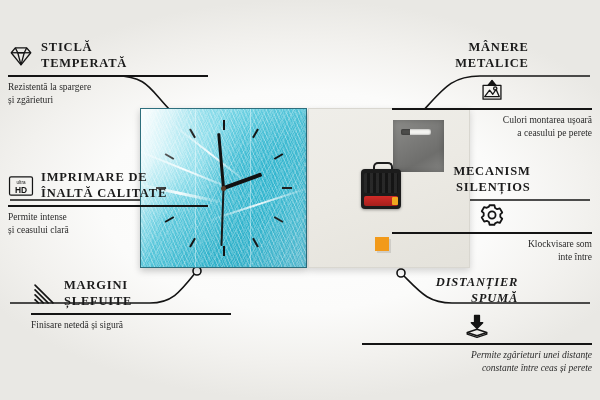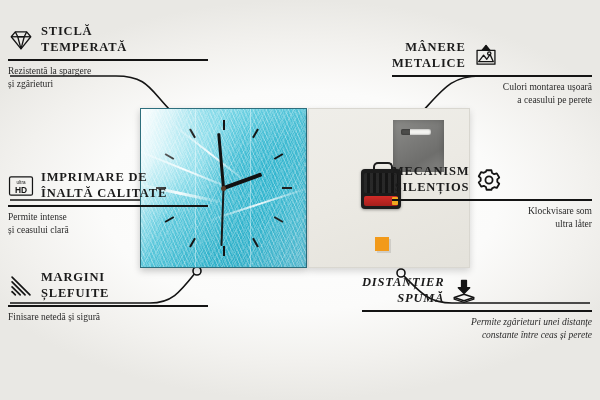--- a/index.html
+++ b/index.html
@@ -74,24 +74,24 @@
 
   
   .callout{position:absolute;width:200px;}
   .callout .head{display:flex;align-items:center;gap:7px;}
   .callout .title{font-size:12.5px;font-weight:bold;letter-spacing:.8px;color:#1b1b1b;line-height:1.25;text-transform:uppercase;}
   .callout .rule{height:1.5px;background:#141414;margin-top:4px;}
   .callout .sub{font-size:9.5px;color:#2a2a2a;line-height:1.35;margin-top:4px;}
   .left{left:8px;text-align:left;}
   .left .head{justify-content:flex-start;}
   .right{right:8px;text-align:right;}
-  .right .head{justify-content:flex-start;}
+  .right .head{justify-content:flex-end;flex-direction:column;}
   .ico{width:26px;height:26px;flex:0 0 26px;display:block;}
 
-  .c1{top:24px;} .c2{top:170px;} .c3{top:270px;}
+  .c1{top:40px;} .c2{top:170px;} .c3{top:278px;margin-left:23px;}
   .c4{top:40px;} .c5{top:164px;} .c6{top:275px;}
 
   svg.lines{position:absolute;inset:0;width:600px;height:400px;pointer-events:none;}
 </style>
 </head>
 <body>
 
 <div class="stage">
 
   <svg class="lines" viewBox="0 0 600 400">
@@ -242,21 +242,21 @@
       </div>
       <svg class="ico" viewBox="0 0 32 32">
         <g fill="none" stroke="#141414" stroke-width="2.2" stroke-linejoin="round">
           <path d="M13,4 h6 l.8,3.3 2.6,1.5 3.2,-1 3,5.2 -2.4,2.3 0,3 2.4,2.3 -3,5.2 -3.2,-1 -2.6,1.5 L19,28 h-6 l-.8,-3.3 -2.6,-1.5 -3.2,1 -3,-5.2 2.4,-2.3 0,-3 -2.4,-2.3 3,-5.2 3.2,1 2.6,-1.5 Z"></path>
           <circle cx="16" cy="16" r="4.4"></circle>
         </g>
       </svg>
     </div>
     <div class="rule"></div>
     <div class="sub">
-      <span>Klockvisare som</span><br><span>ultra låter</span>
+      <span>Klockvisare som</span><br><span>inte între</span>
     </div>
   </div>
 
   <div class="callout right c6" style="width:230px;font-style:italic;">
     <div class="head">
       <div class="title">
         <span>DISTANȚIER</span><br><span>SPUMĂ</span>
       </div>
       <svg class="ico" viewBox="0 0 32 32">
         <g fill="none" stroke="#141414" stroke-width="1.7" stroke-linejoin="round">

